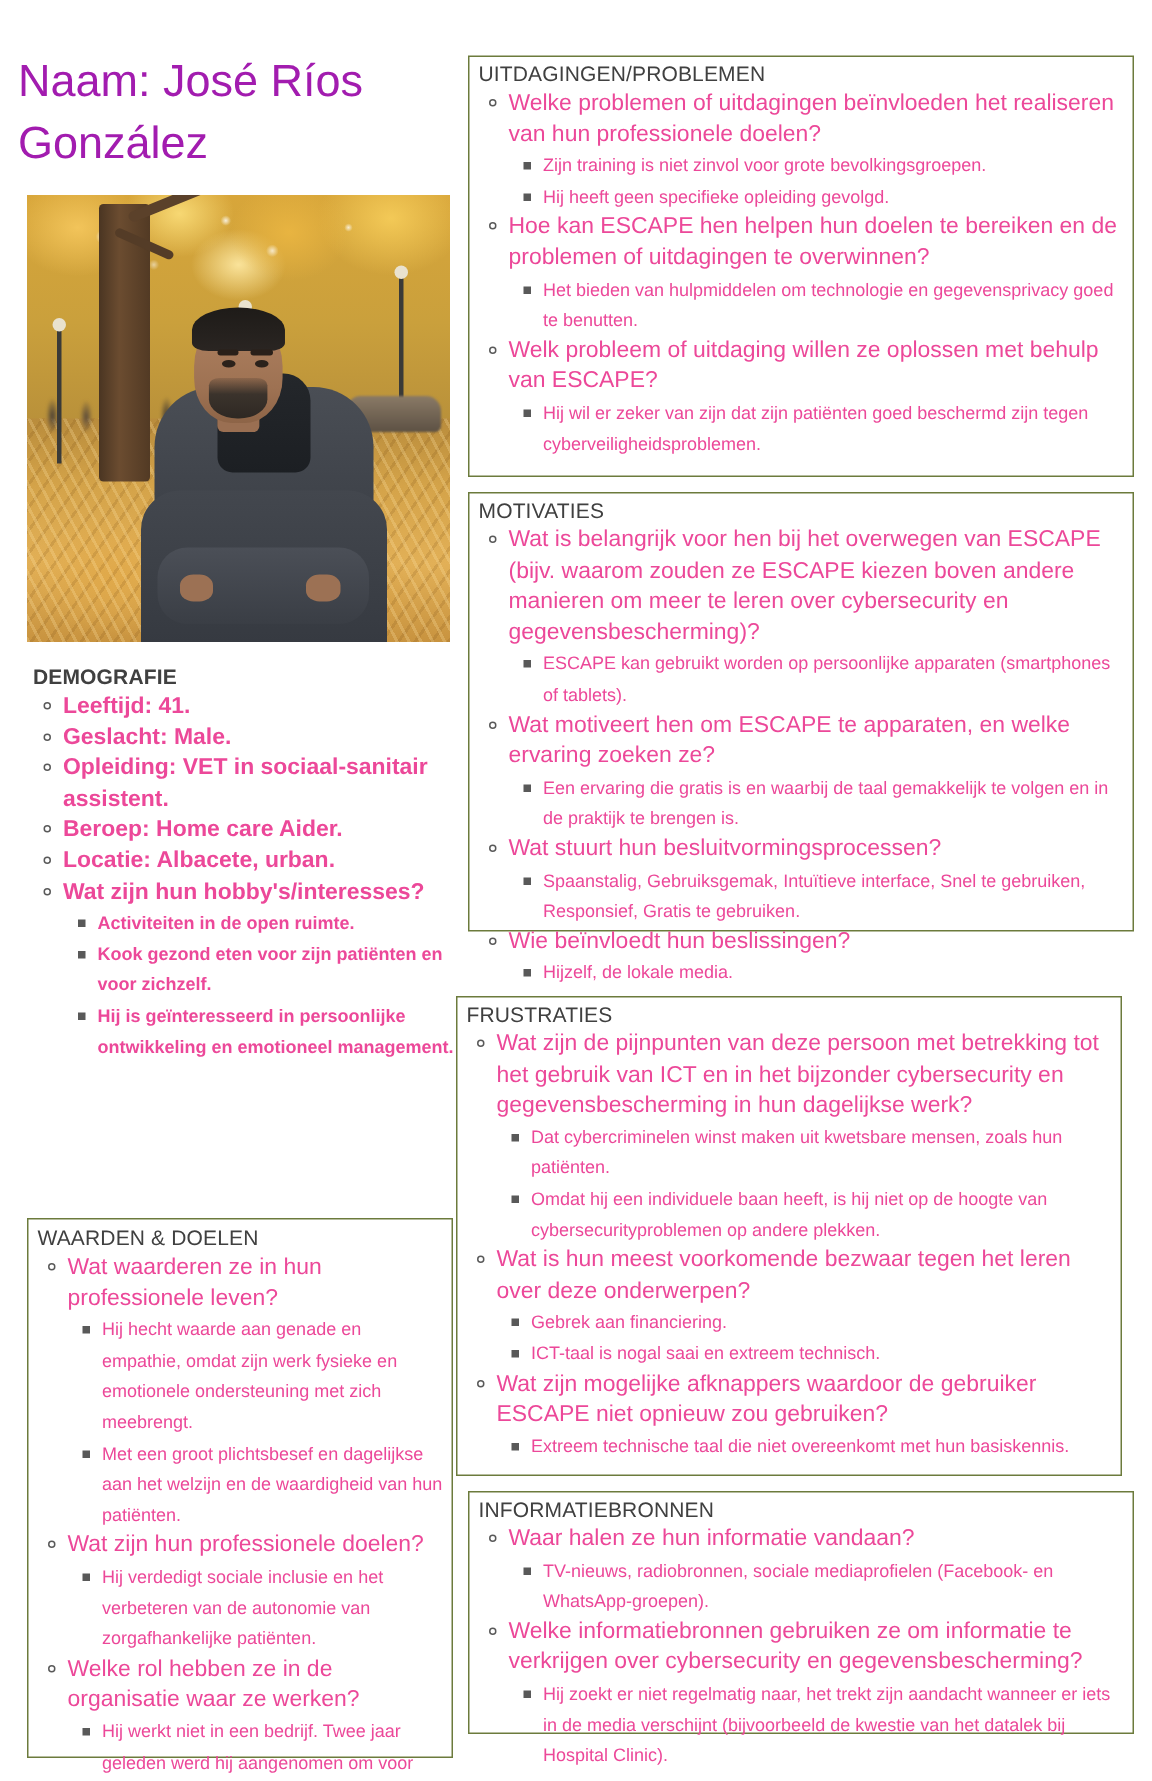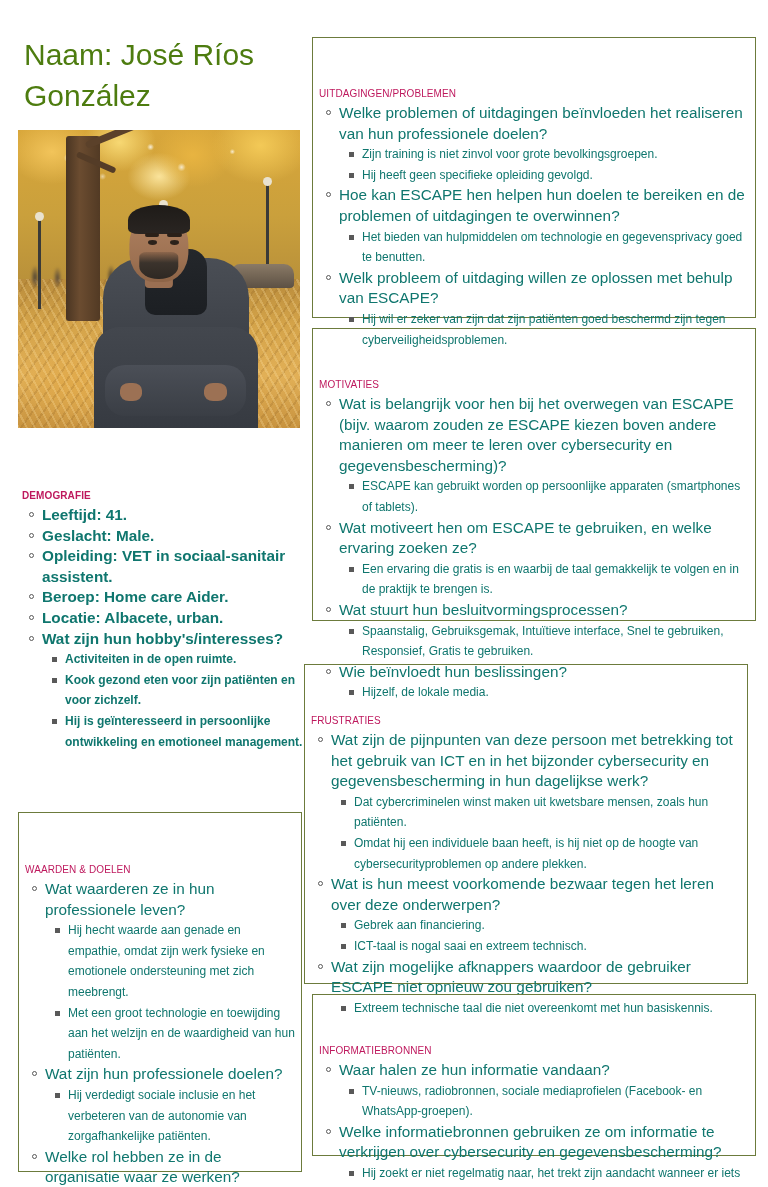--- a/index.html
+++ b/index.html
@@ -22,50 +22,49 @@
     overflow:visible;
   }
   .box-clip{
     position:absolute;
     left:0;top:0;
     width:100%;
     padding:2px 6px 0 6px;
     box-sizing:border-box;
   }
   .sec-title{
-    font-size:10px;
+    font-size:14px;
     line-height:19px;
     letter-spacing:.1px;
-    color:#be185d;
+    color:#404040;
     white-space:nowrap;
-    margin-top:44px;
   }
 
   
   ul{margin:0;padding:0;list-style:none;}
-  li{position:relative;color:#0f766e;}
+  li{position:relative;color:#ec4899;}
 
   .lv1{font-size:15.3px;line-height:20.6px;padding-left:15px;margin-left:5px;}
   .lv1::before{
     content:"";
     position:absolute;left:2px;top:7px;
     width:5px;height:5px;border:1.3px solid #595959;border-radius:50%;
     box-sizing:border-box;
   }
   .lv2{font-size:12px;line-height:20.6px;padding-left:14px;margin-left:29px;}
   .lv2::before{
     content:"";
     position:absolute;left:1px;top:8px;
     width:5px;height:5px;background:#595959;
   }
 
   
   #name-header{
-    position:absolute;left:24px;top:34px;width:282px;
-    font-size:30px;line-height:41px;color:#4d7c0f;
+    position:absolute;left:12px;top:34px;width:282px;
+    font-size:30px;line-height:41px;color:#a21caf;
     letter-spacing:0px;
   }
   #persona-photo{
     position:absolute;left:18px;top:130px;width:282px;height:298px;
     overflow:hidden;
   }
   #persona-photo .scene{position:absolute;inset:0;}
 
   
   .canopy{
@@ -259,21 +258,21 @@
         <li class="lv2">Hij is geïnteresseerd in persoonlijke ontwikkeling en emotioneel management.</li>
       </ul>
   </div>
 
   <div class="box" id="waarden-box">
     <div class="box-clip">
       <div class="sec-title">WAARDEN &amp; DOELEN</div>
       <ul>
           <li class="lv1">Wat waarderen ze in hun professionele leven?</li>
           <li class="lv2">Hij hecht waarde aan genade en empathie, omdat zijn werk fysieke en emotionele ondersteuning met zich meebrengt.</li>
-          <li class="lv2">Met een groot technologie en toewijding aan het welzijn en de waardigheid van hun patiënten.</li>
+          <li class="lv2">Met een groot plichtsbesef en dagelijkse aan het welzijn en de waardigheid van hun patiënten.</li>
           <li class="lv1">Wat zijn hun professionele doelen?</li>
           <li class="lv2">Hij verdedigt sociale inclusie en het verbeteren van de autonomie van zorgafhankelijke patiënten.</li>
           <li class="lv1">Welke rol hebben ze in de organisatie waar ze werken?</li>
           <li class="lv2">Hij werkt niet in een bedrijf. Twee jaar geleden werd hij aangenomen om voor een paar ouderen te zorgen, van</li>
         </ul>
     </div>
   </div>
 
   <div class="box" id="uitdagingen-box">
     <div class="box-clip">
@@ -289,21 +288,21 @@
         </ul>
     </div>
   </div>
 
   <div class="box" id="motivaties-box">
     <div class="box-clip">
       <div class="sec-title">MOTIVATIES</div>
       <ul>
           <li class="lv1">Wat is belangrijk voor hen bij het overwegen van ESCAPE (bijv. waarom zouden ze ESCAPE kiezen boven andere manieren om meer te leren over cybersecurity en gegevensbescherming)?</li>
           <li class="lv2">ESCAPE kan gebruikt worden op persoonlijke apparaten (smartphones of tablets).</li>
-          <li class="lv1">Wat motiveert hen om ESCAPE te gebruiken, en welke ervaring zoeken ze?</li>
+          <li class="lv1">Wat motiveert hen om ESCAPE te apparaten, en welke ervaring zoeken ze?</li>
           <li class="lv2">Een ervaring die gratis is en waarbij de taal gemakkelijk te volgen en in de praktijk te brengen is.</li>
           <li class="lv1">Wat stuurt hun besluitvormingsprocessen?</li>
           <li class="lv2">Spaanstalig, Gebruiksgemak, Intuïtieve interface, Snel te gebruiken, Responsief, Gratis te gebruiken.</li>
           <li class="lv1">Wie beïnvloedt hun beslissingen?</li>
           <li class="lv2">Hijzelf, de lokale media.</li>
         </ul>
     </div>
   </div>
 
   <div class="box" id="frustraties-box">

